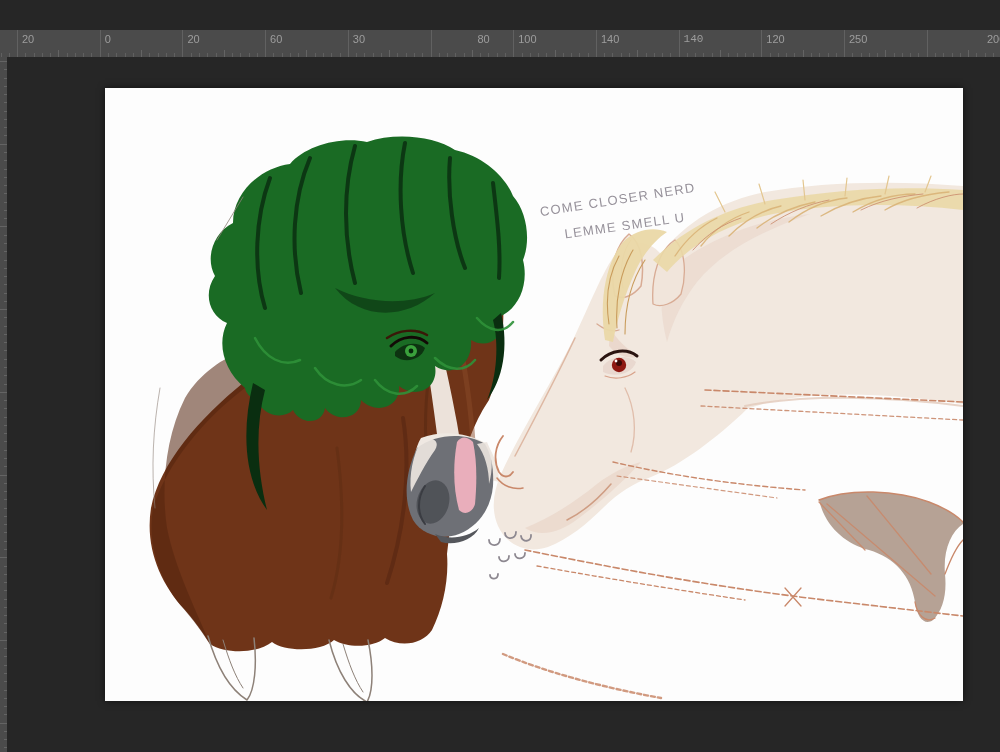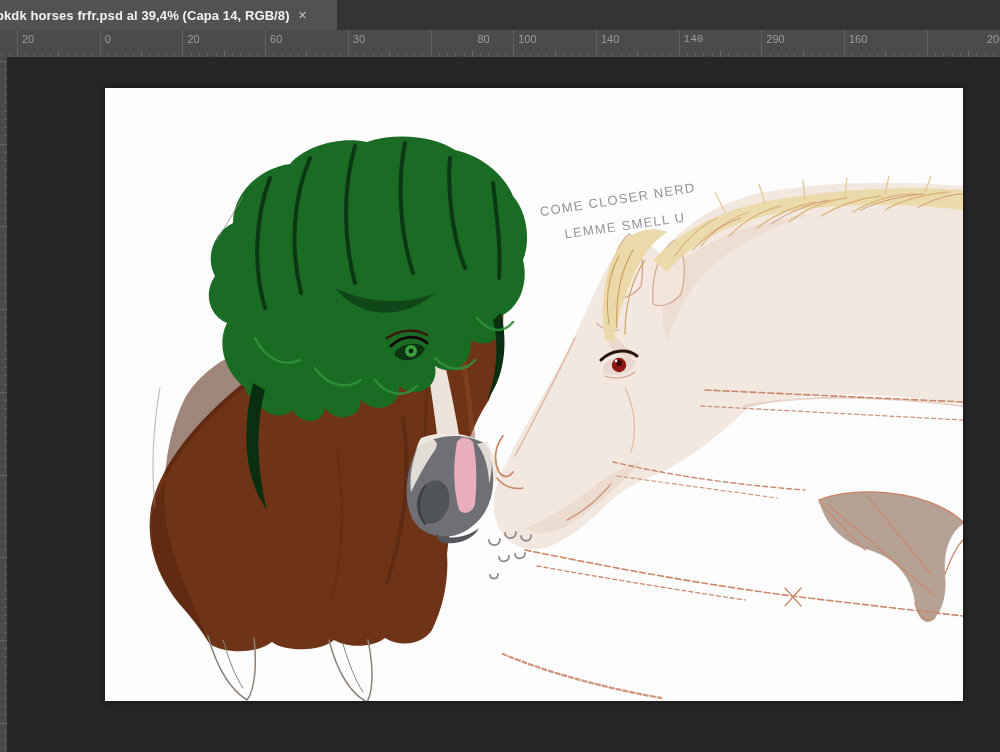--- a/index.html
+++ b/index.html
@@ -30,26 +30,20 @@
   svg path, svg ellipse, svg circle{stroke-linecap:round;stroke-linejoin:round;}
   .hand{position:absolute;font-size:13px;color:#96919a;letter-spacing:1.3px;white-space:nowrap;}
   .hand1{left:434px;top:104px;transform:rotate(-9deg);}
   .hand2{left:459px;top:130px;transform:rotate(-8deg);}
 </style>
 </head>
 <body>
 
 <div class="app">
 
-  <div class="tabbar">
-    <div class="tab">
-      <span class="tab-title">bkdk horses frfr.psd al 39,4% (Capa 14, RGB/8)</span>
-      <span class="tab-close">×</span>
-    </div>
-  </div>
 
   <div class="ruler-h">
       <div class="tick-minor" style="left: 0.5px;"></div>
       <div class="tick-minor" style="left: 8.7px;"></div>
       <div class="tick-minor" style="left: 25.3px;"></div>
       <div class="tick-minor" style="left: 33.5px;"></div>
       <div class="tick-minor" style="left: 41.8px;"></div>
       <div class="tick-minor" style="left: 50.1px;"></div>
       <div class="tick-mid" style="left: 58.4px;"></div>
       <div class="tick-minor" style="left: 66.6px;"></div>
@@ -166,23 +160,23 @@
       <span class="ruler-label" style="left: 352.8px;">30</span>
       <div class="tick-major" style="left: 430.5px;"></div>
       <span class="ruler-label" style="left: 435.5px; margin-left: 42px;">80</span>
       <div class="tick-major" style="left: 513.2px;"></div>
       <span class="ruler-label" style="left: 518.2px;">100</span>
       <div class="tick-major" style="left: 595.9px;"></div>
       <span class="ruler-label" style="left: 600.9px;">140</span>
       <div class="tick-major" style="left: 678.6px;"></div>
       <span class="ruler-label" style="left: 683.6px; font-family: Liberation Mono, monospace;">140</span>
       <div class="tick-major" style="left: 761.3px;"></div>
-      <span class="ruler-label" style="left: 766.3px;">290</span>
+      <span class="ruler-label" style="left: 766.3px;">120</span>
       <div class="tick-major" style="left: 844px;"></div>
-      <span class="ruler-label" style="left: 849px;">160</span>
+      <span class="ruler-label" style="left: 849px;">250</span>
       <div class="tick-major" style="left: 926.7px;"></div>
       <span class="ruler-label" style="left: 987px;">200</span>
     </div>
   <div class="ruler-v">
       <div class="vtick" style="top: 4px; width: 7px;"></div>
       <div class="vtick" style="top: 12.3px; width: 3px;"></div>
       <div class="vtick" style="top: 20.5px; width: 3px;"></div>
       <div class="vtick" style="top: 28.8px; width: 3px;"></div>
       <div class="vtick" style="top: 37.1px; width: 3px;"></div>
       <div class="vtick" style="top: 45.3px; width: 3px;"></div>

